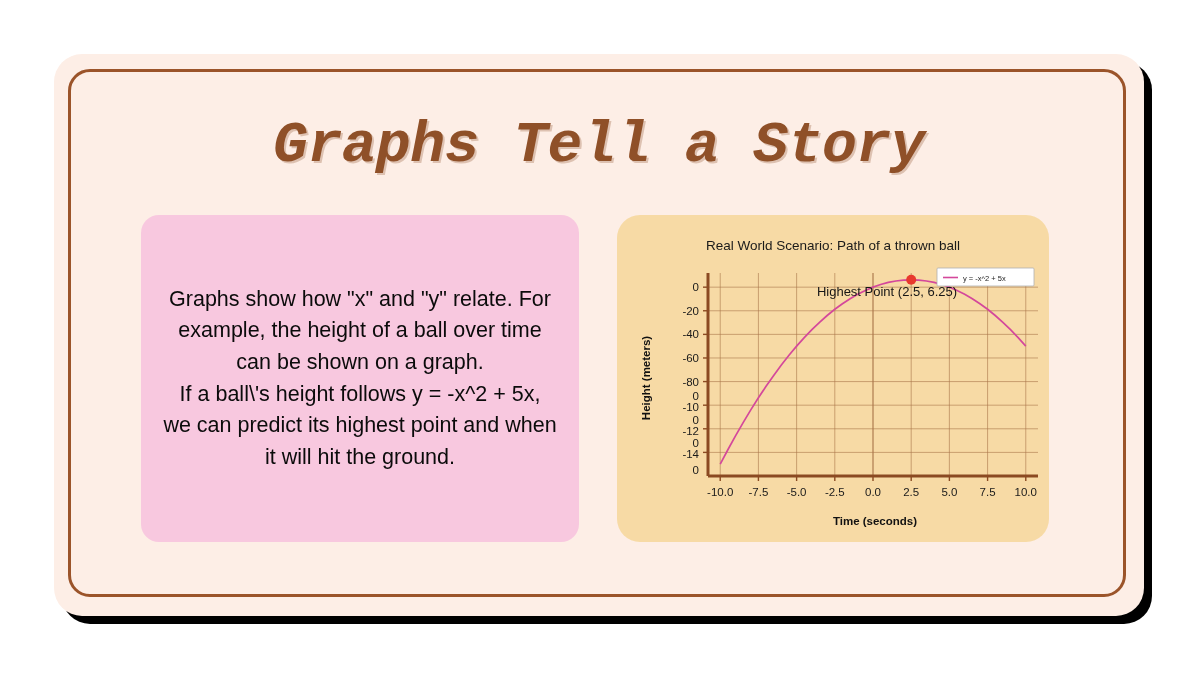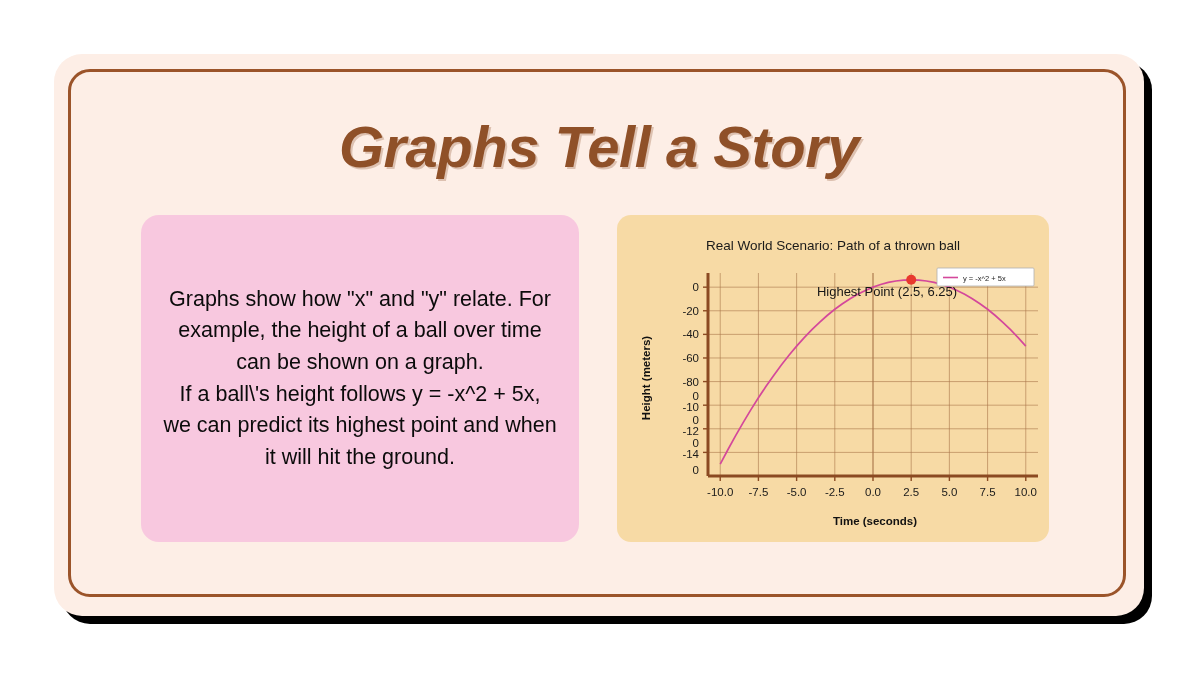--- a/index.html
+++ b/index.html
@@ -44,21 +44,21 @@
     box-sizing: border-box;
     pointer-events: none;
   }
 
   
   #slide-title {
     position: absolute;
     left: 54px; top: 113px;
     width: 1090px;
     text-align: center;
-    font-family: Liberation Sans, sans-serif;
+    font-family: Liberation Mono, monospace;
     font-style: italic;
     font-weight: bold;
     font-size: 58px;
     letter-spacing: -0.5px;
     color: #8F5028;
     text-shadow: 2px 2px 0 rgba(140,78,40,0.28);
     white-space: nowrap;
   }
 
   
@@ -81,21 +81,21 @@
     text-align: center;
     white-space: pre-line;
   }
 
   
   #chart-panel {
     position: absolute;
     left: 617px; top: 215px;
     width: 432px; height: 327px;
     background: #F7DAA5;
-    border-radius: 14px;
+    border-radius: 23px;
   }
   #chart-svg { display: block; }
 
   .chart-title-txt {
     font-family: "Liberation Sans", sans-serif;
     font-size: 13.5px;
     fill: #1a1a1a;
   }
   .axis-title-txt {
     font-family: "Liberation Sans", sans-serif;

